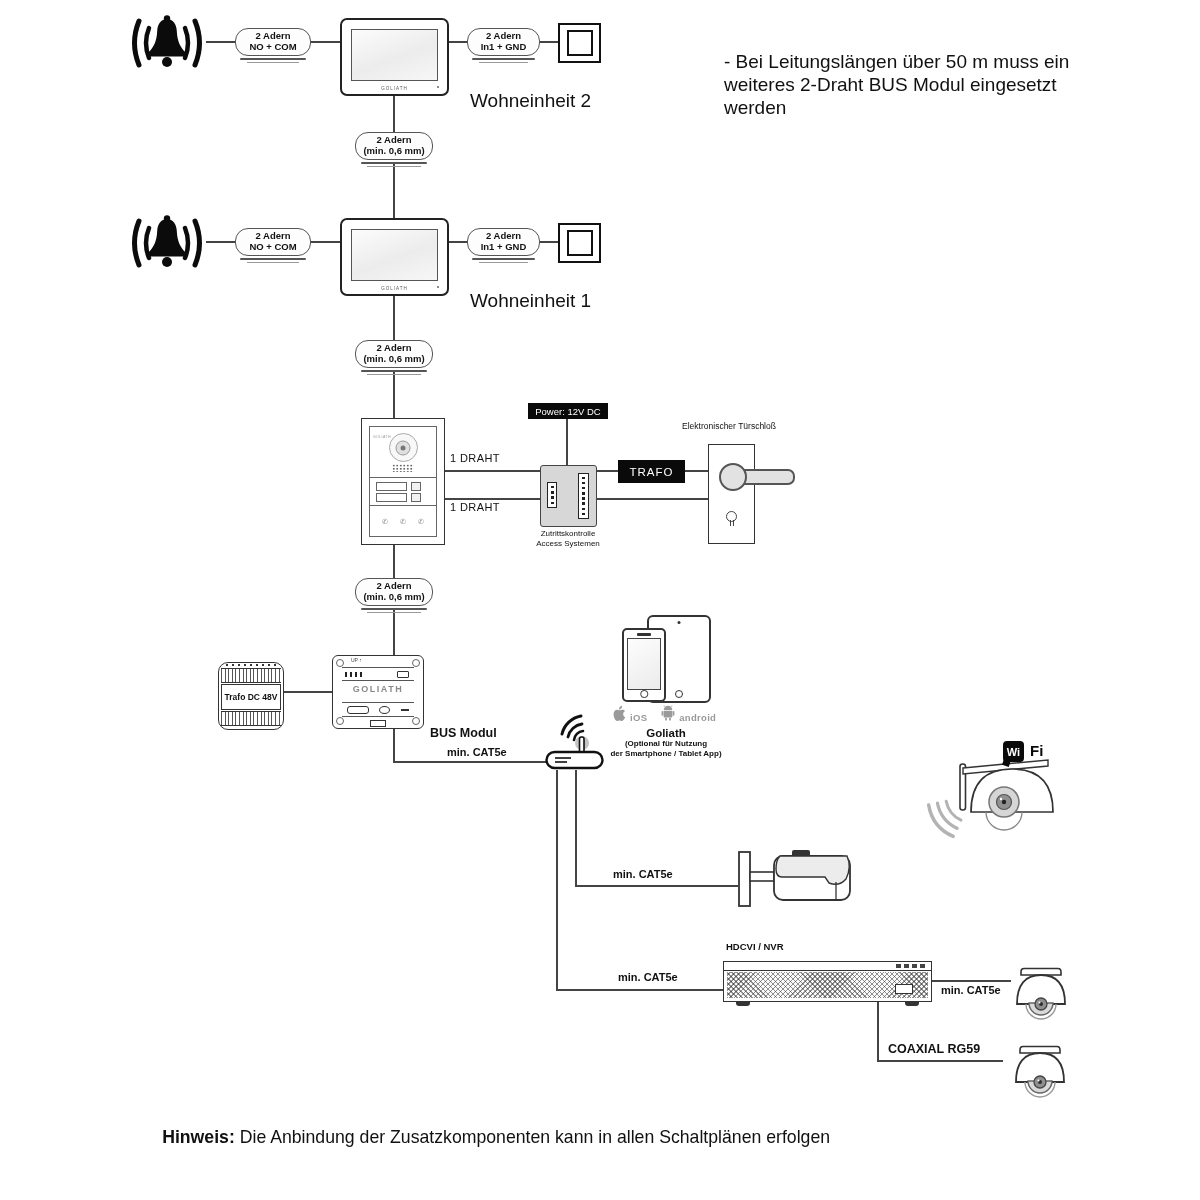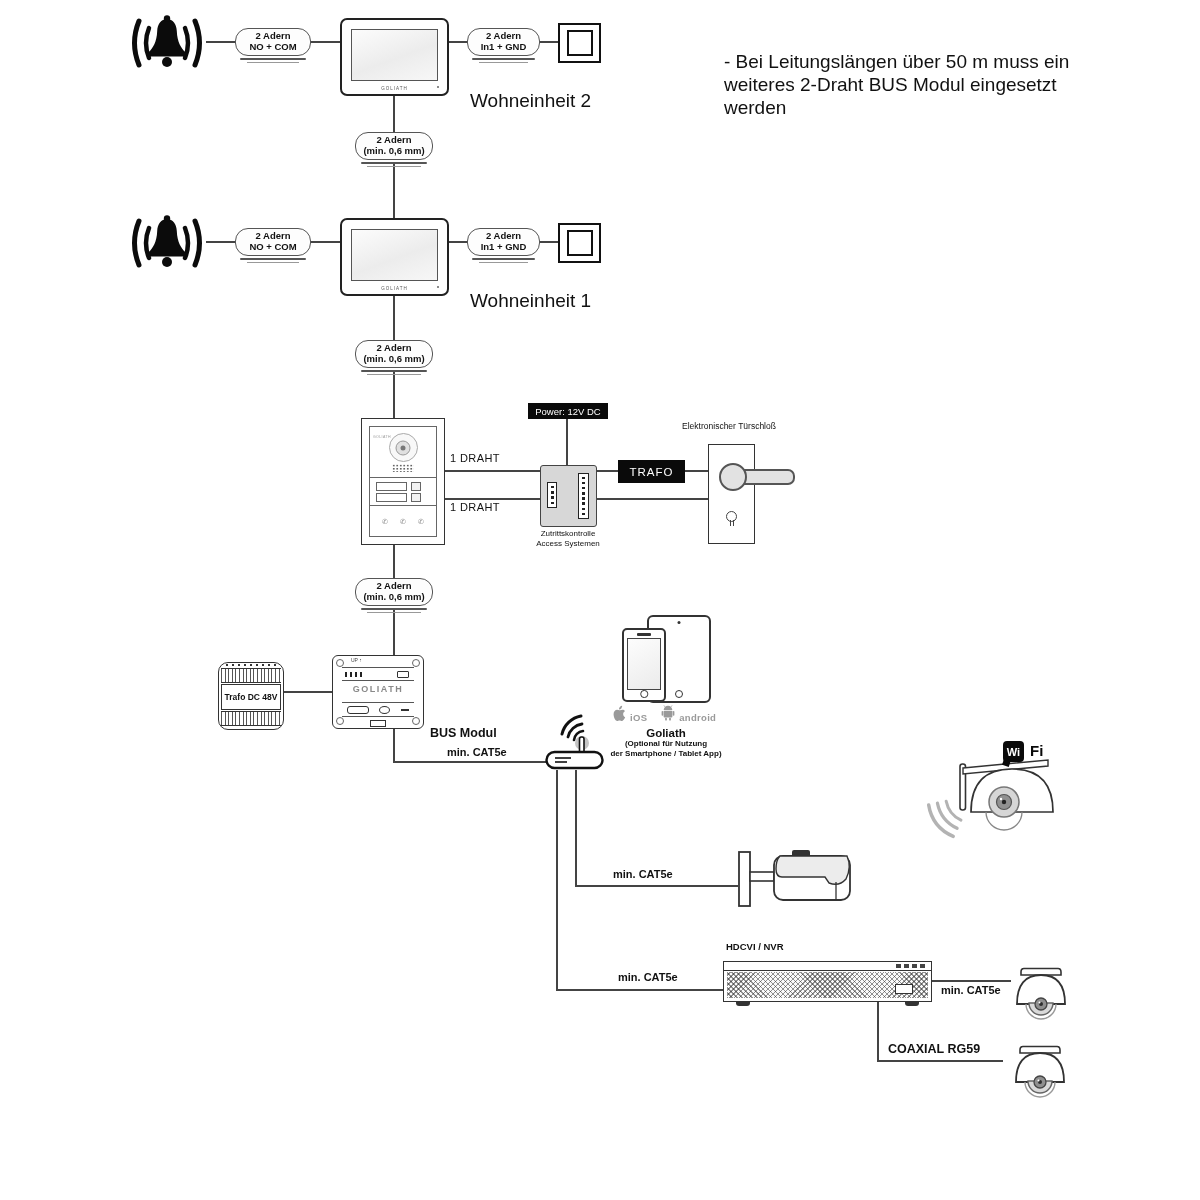--- a/index.html
+++ b/index.html
@@ -391,14 +391,20 @@
   <svg width="60" height="50" viewBox="0 0 60 50" style="left:1010px;top:1043px">
     <path d="M13 3.5 H47 Q50 3.5 50 7 V10 H10 V7 Q10 3.5 13 3.5 Z" fill="#fff" stroke="#333" stroke-width="1.6"></path>
     <path d="M6 39 Q6 10 30 10 Q54 10 54 39 Z" fill="#fff" stroke="#333" stroke-width="1.8"></path>
     <path d="M15 39 A15 15 0 0 0 45 39" fill="none" stroke="#999" stroke-width="1.4"></path>
     <path d="M18 38 A12 12 0 0 0 42 38 Z" fill="#d9d9d9" stroke="#666" stroke-width="1.4"></path>
     <circle cx="30" cy="39" r="6" fill="#8f8f8f" stroke="#444" stroke-width="1.3"></circle>
     <circle cx="30" cy="39" r="2" fill="#2e2e2e"></circle>
     <circle cx="28.5" cy="37.5" r="1" fill="#fff"></circle>
   </svg>
 
+  <div class="footer">
+    <span class="fcond">
+      <b>Hinweis:</b>
+      <span>Die Anbindung der Zusatzkomponenten kann in allen Schaltplänen erfolgen</span>
+    </span>
+  </div>
 
 </div>
 
 </body></html>

